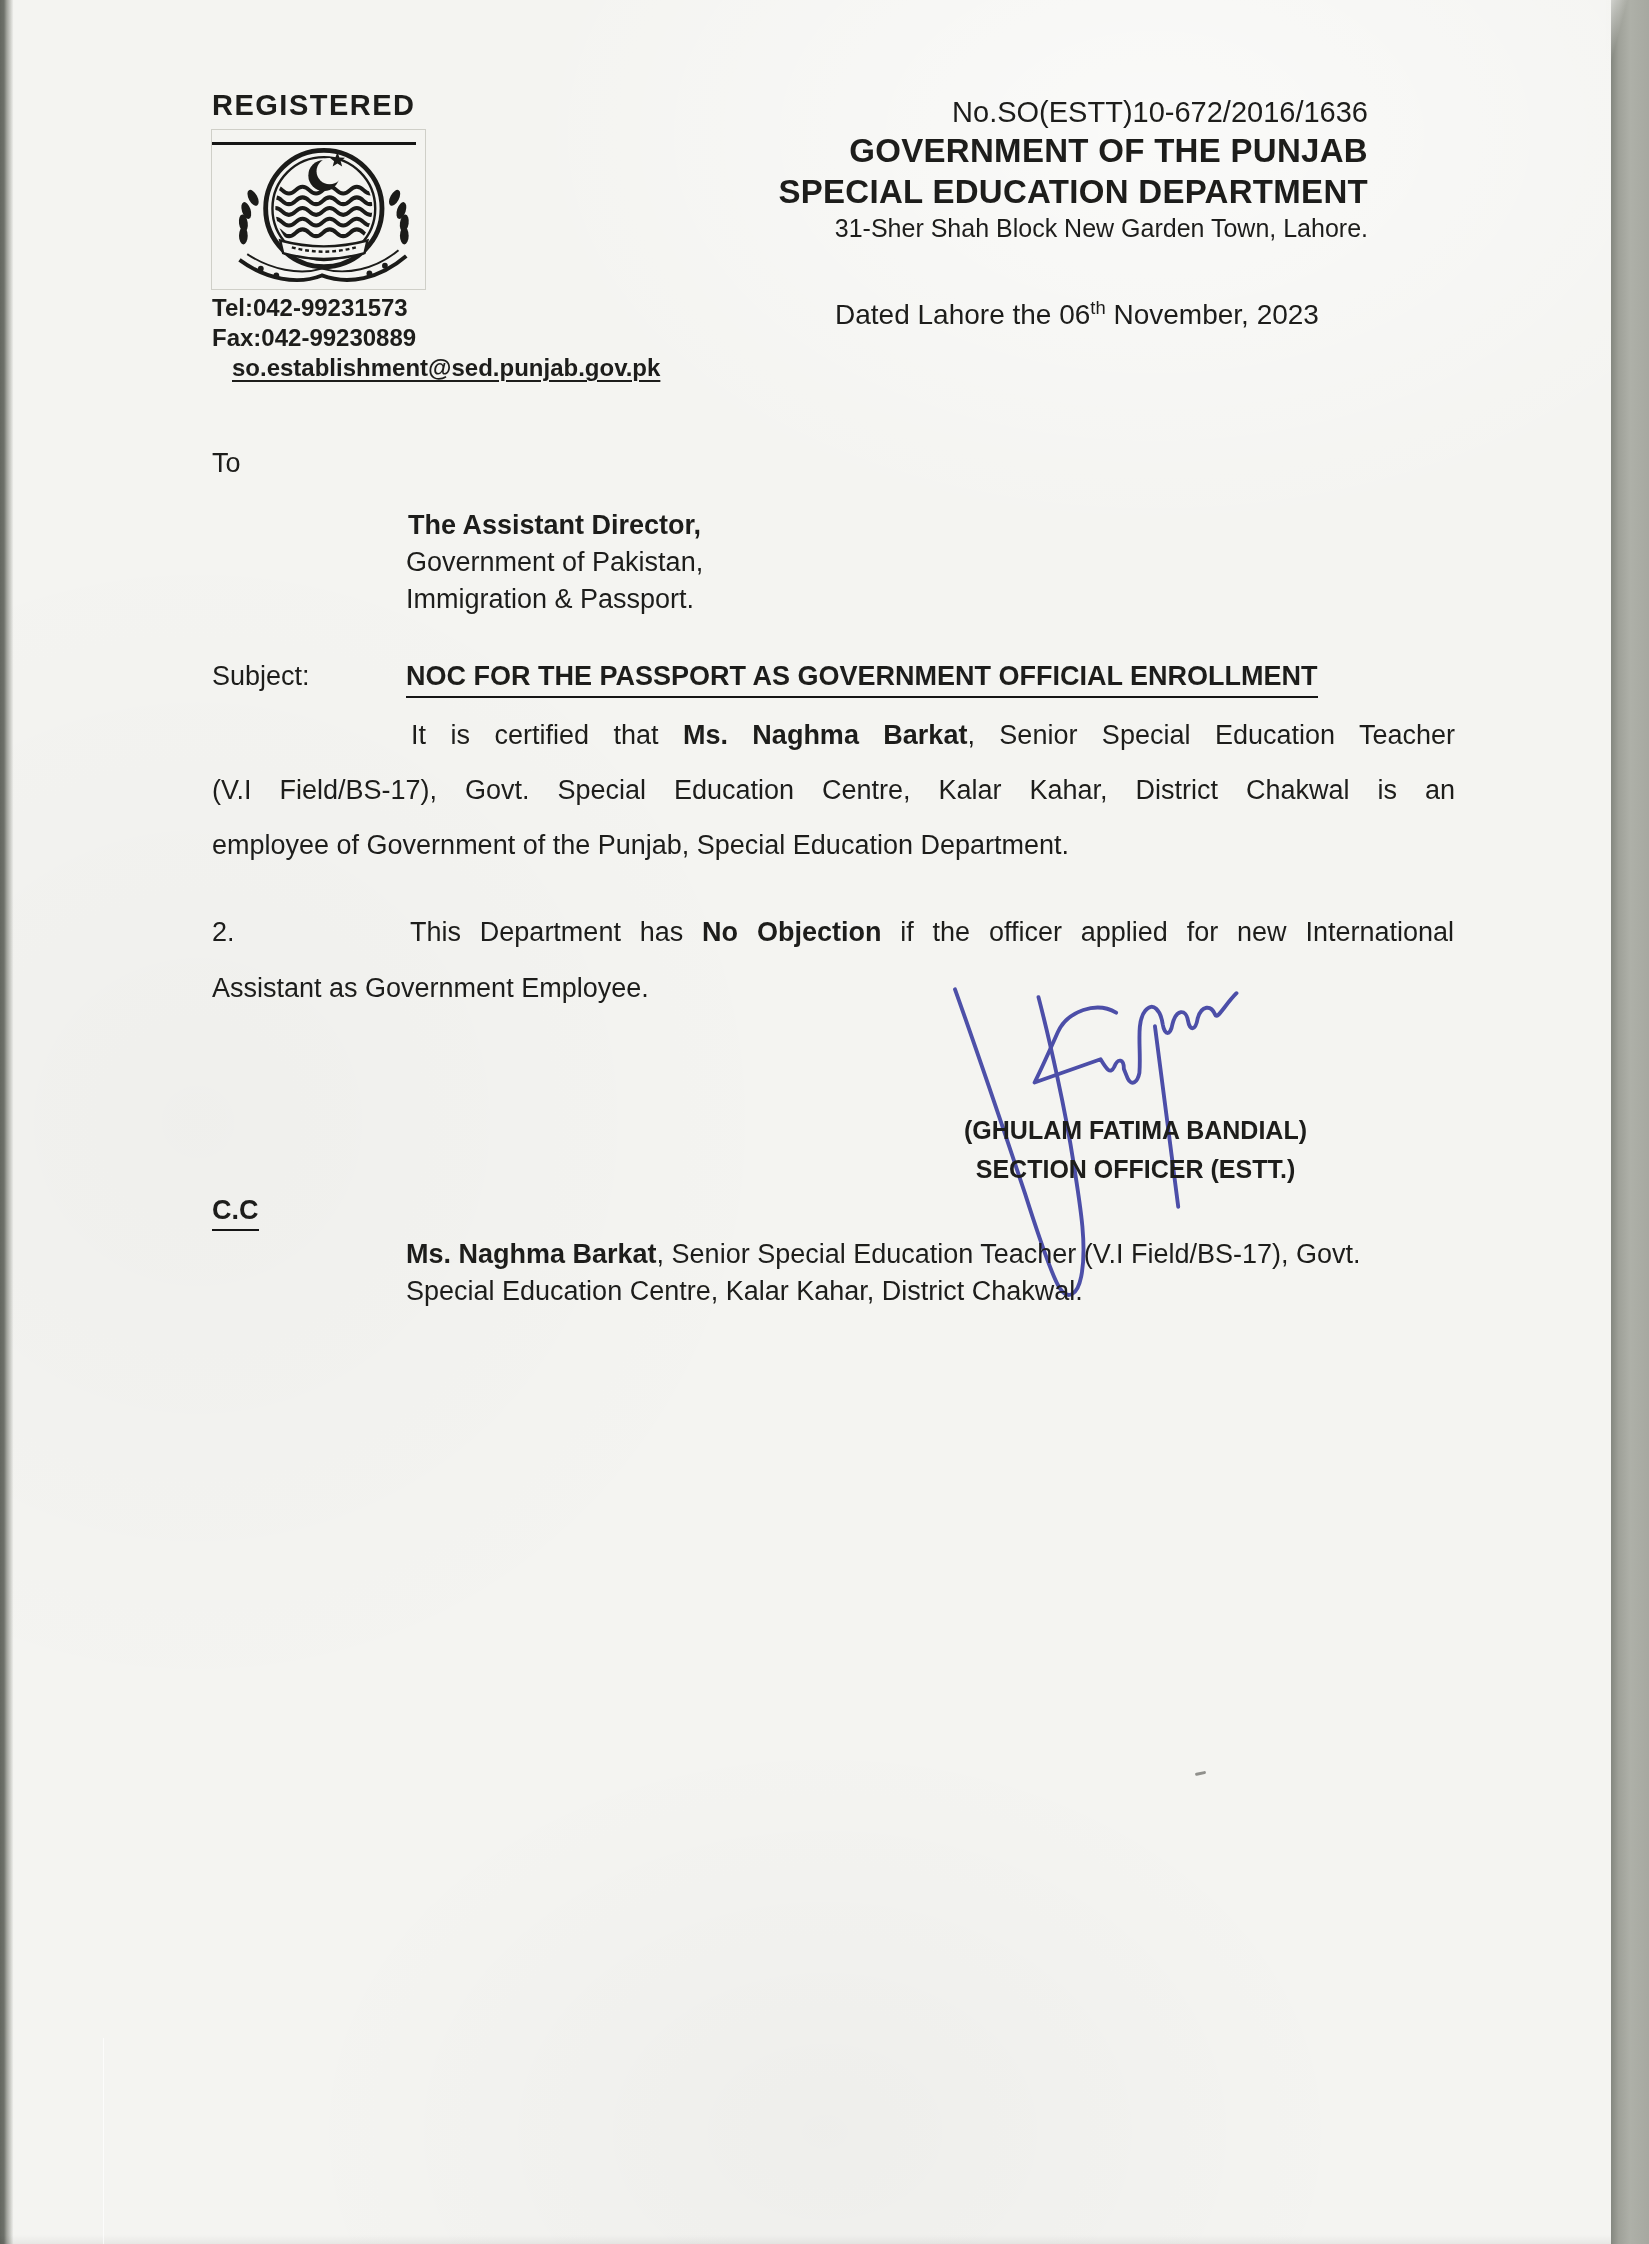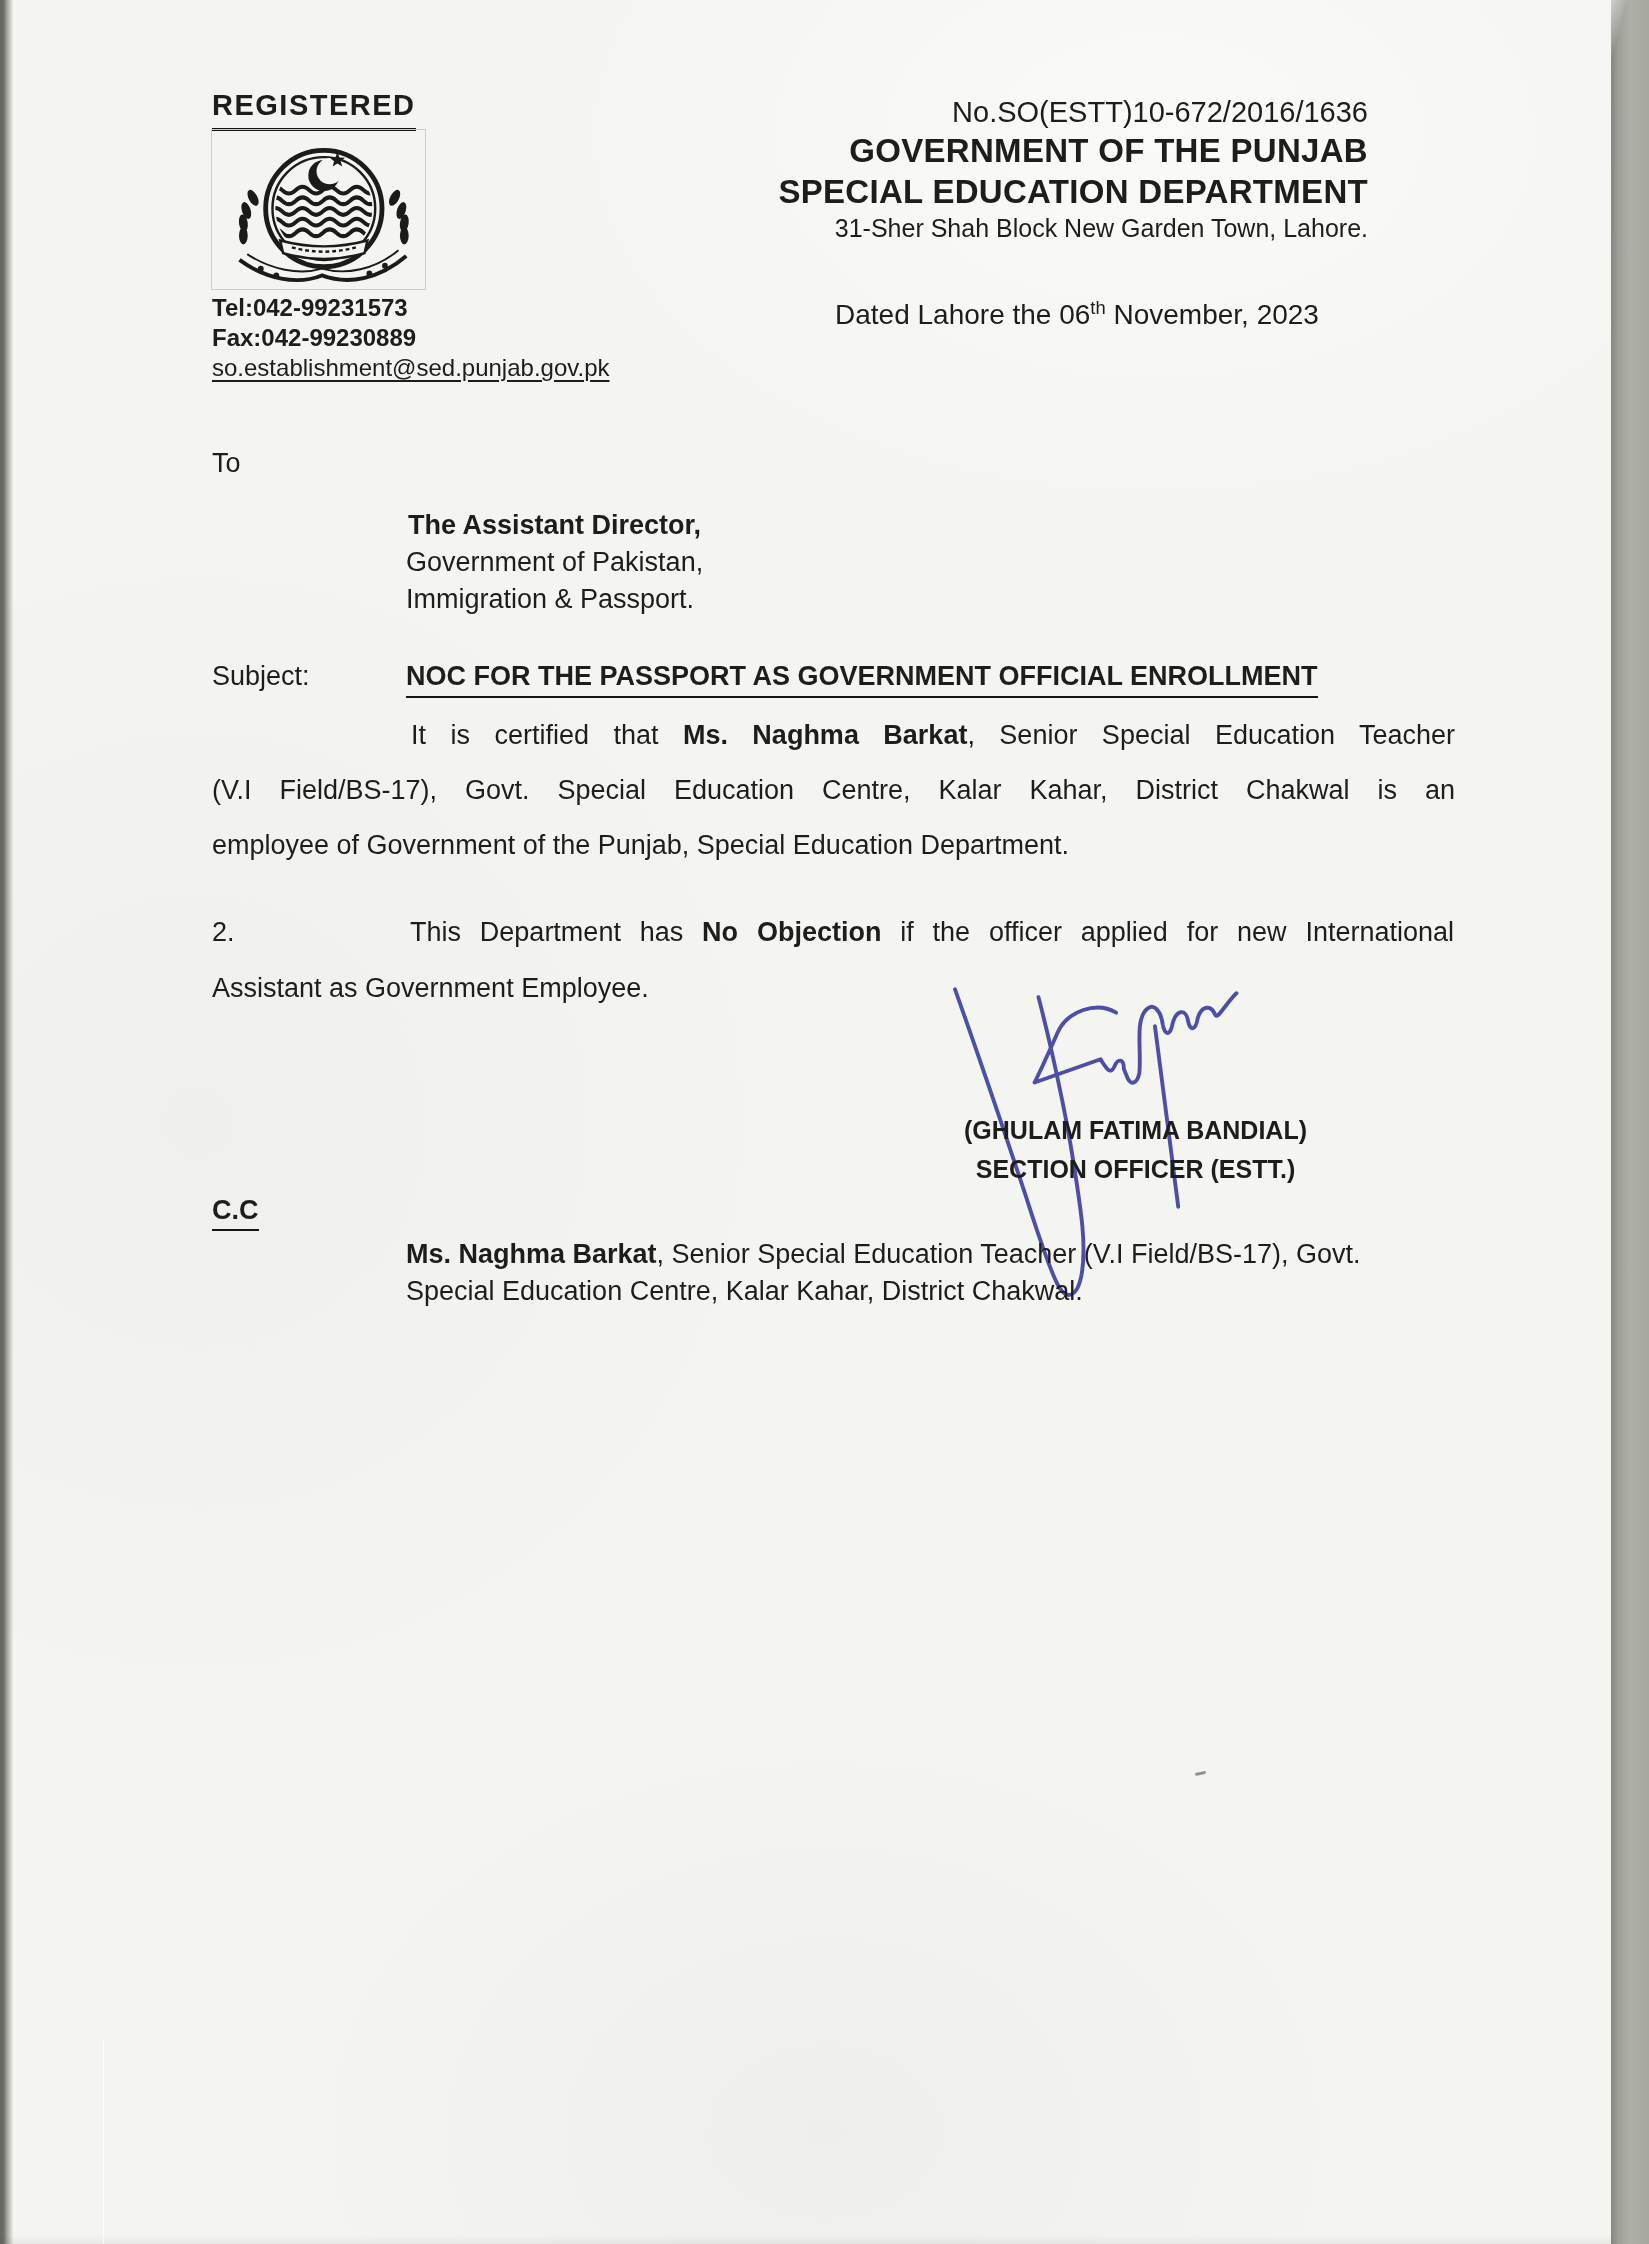--- a/index.html
+++ b/index.html
@@ -24,24 +24,24 @@
     background:linear-gradient(to right,#63665f 0px,#6e716a 3.9px,#a0a29b 6.8px,rgba(160,162,155,0) 13.6px);}
   .edge-right{left:1611px;top:0;width:39px;height:2244px;
     background:linear-gradient(to right,#84877f 0,#9fa199 7.8px,#aeb0a8 19.4px,#a6a8a0 39px);}
   .edge-right-diag{left:1606px;top:0;width:44px;height:291px;
     background:linear-gradient(105deg, rgba(244,244,241,.9) 0%, rgba(244,244,241,0) 18%, rgba(0,0,0,0) 60%);}
   .edge-bottom{left:0;top:2235px;width:1611px;height:9.7px;
     background:linear-gradient(to bottom,rgba(0,0,0,0),rgba(0,0,0,.06));}
 
   
   .registered{left:212px;top:89px;font-size:29px;font-weight:bold;letter-spacing:1.5px;
-    line-height:33px;border-bottom:3.9px solid #151515;padding-bottom:6px;}
+    line-height:33px;border-bottom:3.9px solid #151515;padding-bottom:20px;}
   .logo-box{left:211px;top:129px;width:213px;height:159px;border:1px solid #cfcfc8;}
   .contact{left:212px;top:293px;font-size:24px;font-weight:bold;line-height:30px;}
-  .contact .email{font-weight:normal;text-decoration:underline;text-decoration-thickness:1.9px;text-underline-offset:3.9px;}
+  .contact .email{font-weight:bold;text-decoration:underline;text-decoration-thickness:1.9px;text-underline-offset:3.9px;margin-left:20px;}
 
   
   .head{left:718px;top:95px;width:650px;text-align:right;}
   .head .ref{font-size:29px;line-height:35px;}
   .head .gov{font-size:33px;font-weight:bold;line-height:41px;letter-spacing:0.3px;}
   .head .dept{font-size:33px;font-weight:bold;line-height:41px;letter-spacing:0.3px;}
   .head .addr{font-size:25px;line-height:33px;}
   .dateline{left:747px;top:291px;width:660px;text-align:center;font-size:28px;line-height:33px;}
   .dateline sup{font-size:18.4px;}
 

